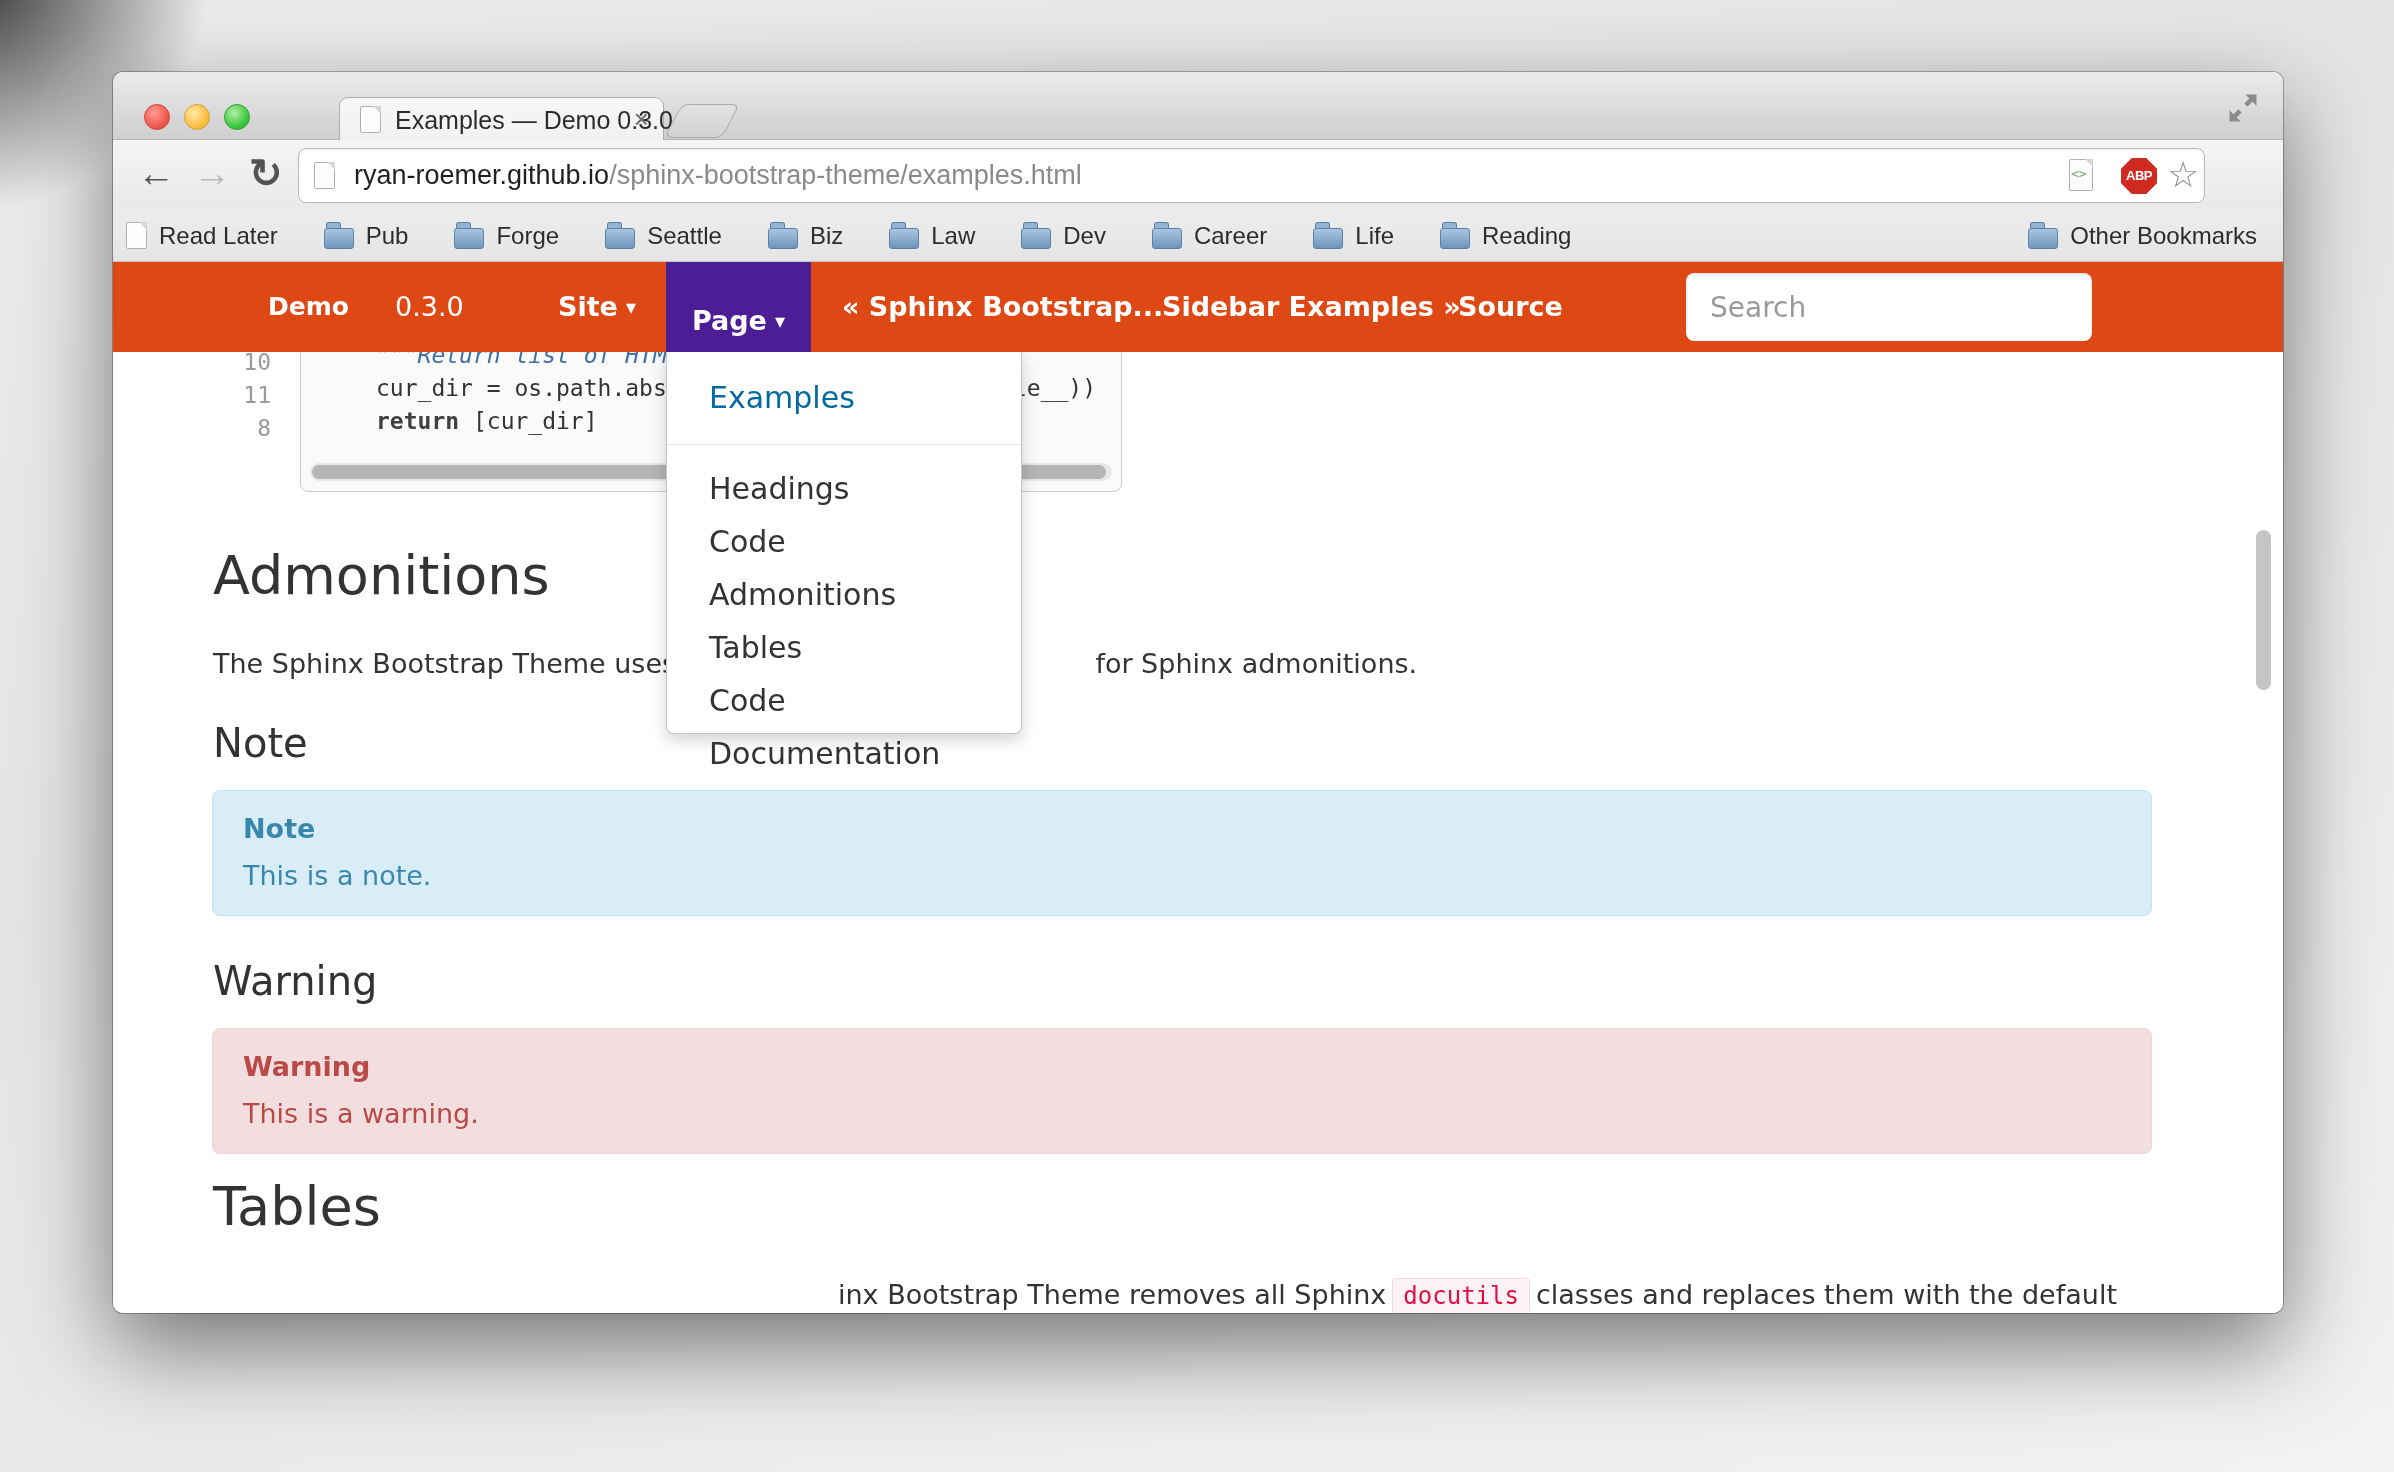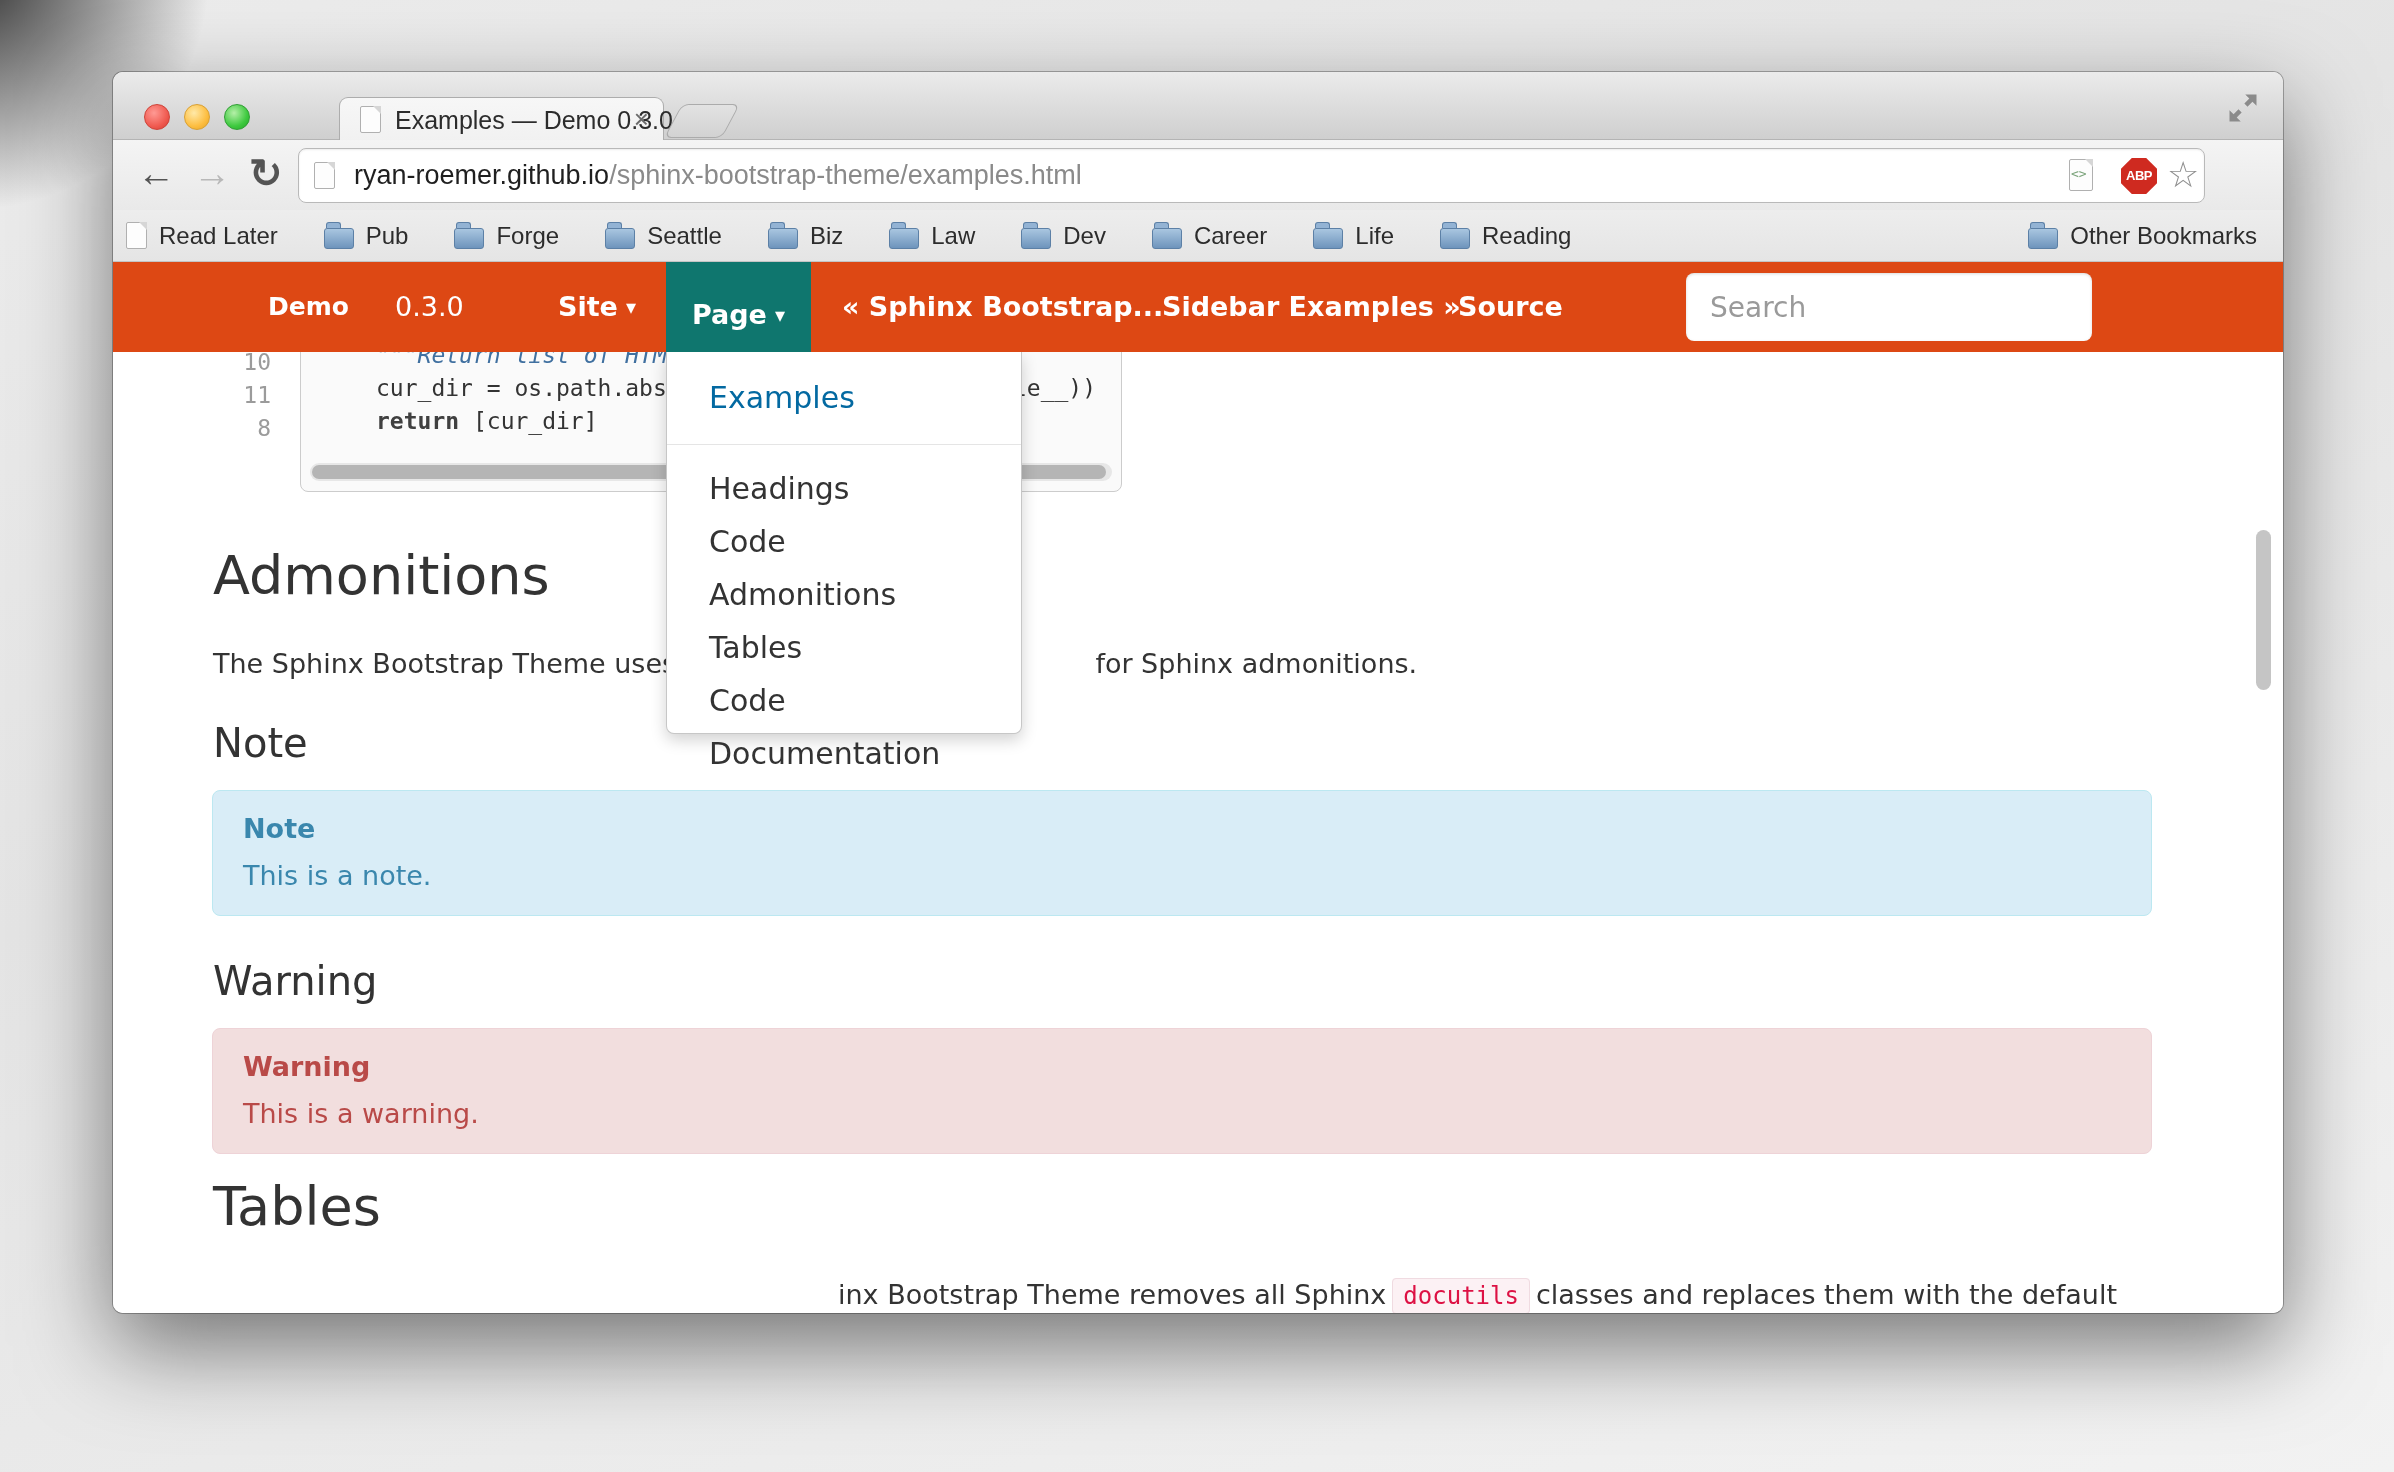--- a/index.html
+++ b/index.html
@@ -68,21 +68,21 @@
     border:1px solid #5c80a6; border-radius:3px; position:relative; margin-top:5px; }
   .folder::before { content:""; position:absolute; top:-7px; left:1px; width:13px; height:5px;
     background:#93b3d4; border:1px solid #5c80a6; border-bottom:none; border-radius:3px 3px 0 0; }
   .bm-other { margin-left:auto; }
 
   
   .navbar { position:absolute; left:0; top:190px; width:100%; height:90px; background:#DD4814;
     font-family:"DejaVu Sans", sans-serif; color:#fff; }
   .nav-item { position:absolute; top:0; height:90px; line-height:90px; font-size:27px;
     font-weight:bold; white-space:nowrap; }
-  .nav-active { background:#0f766e; padding:8px 26px; }
+  .nav-active { background:#4c1d95; padding:14px 26px; }
   .caret { font-size:20px; vertical-align:2px; margin-left:8px; }
   .nav-search { position:absolute; left:1573px; top:11px; width:406px; height:68px;
     border:none; border-radius:8px; background:#fff; font-size:28px; padding:0 24px;
     font-family:"DejaVu Sans",sans-serif; color:#333; box-shadow:inset 0 1px 3px rgba(0,0,0,.15); }
   .nav-search::placeholder { color:#9a9a9a; }
 
   
   .content { position:absolute; left:0; top:280px; width:100%; height:961px;
     background:#fff; overflow:hidden; font-family:"DejaVu Sans", sans-serif; color:#333; }
 

